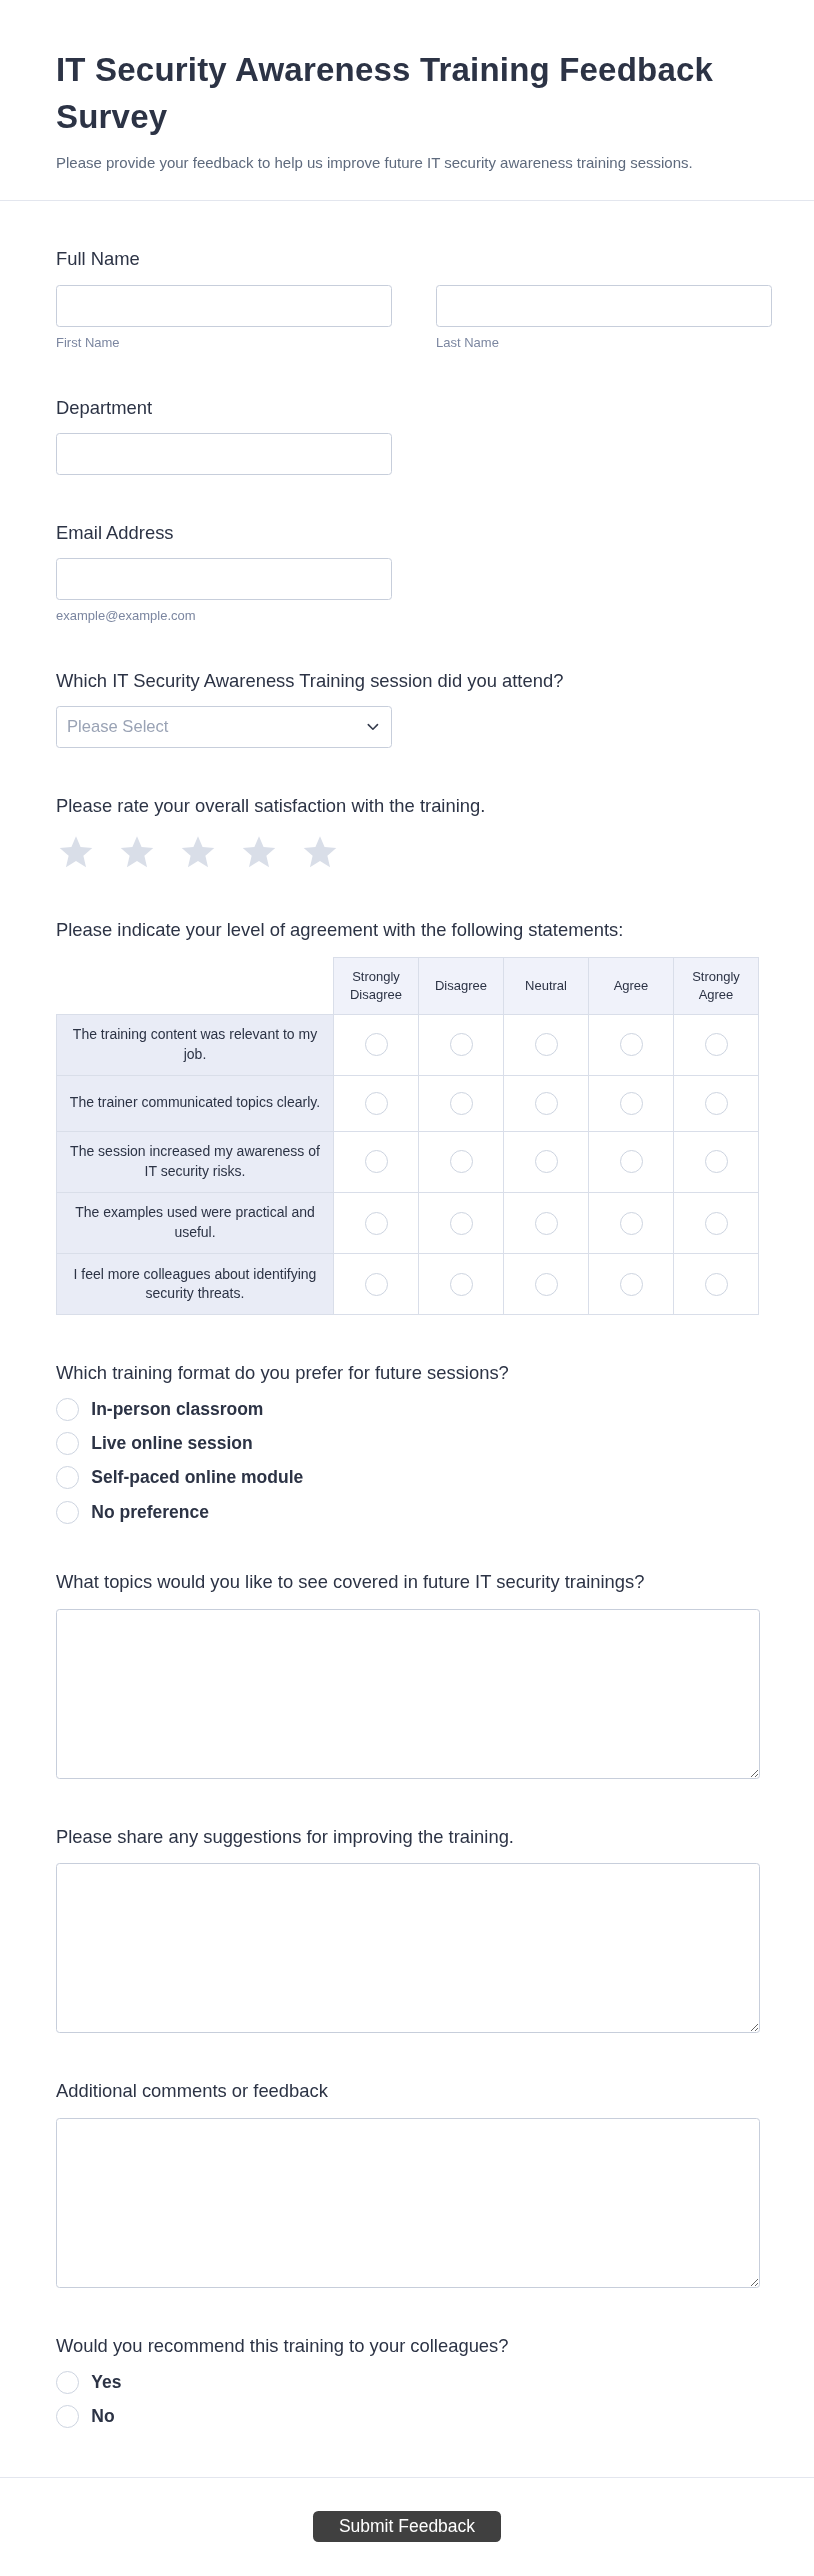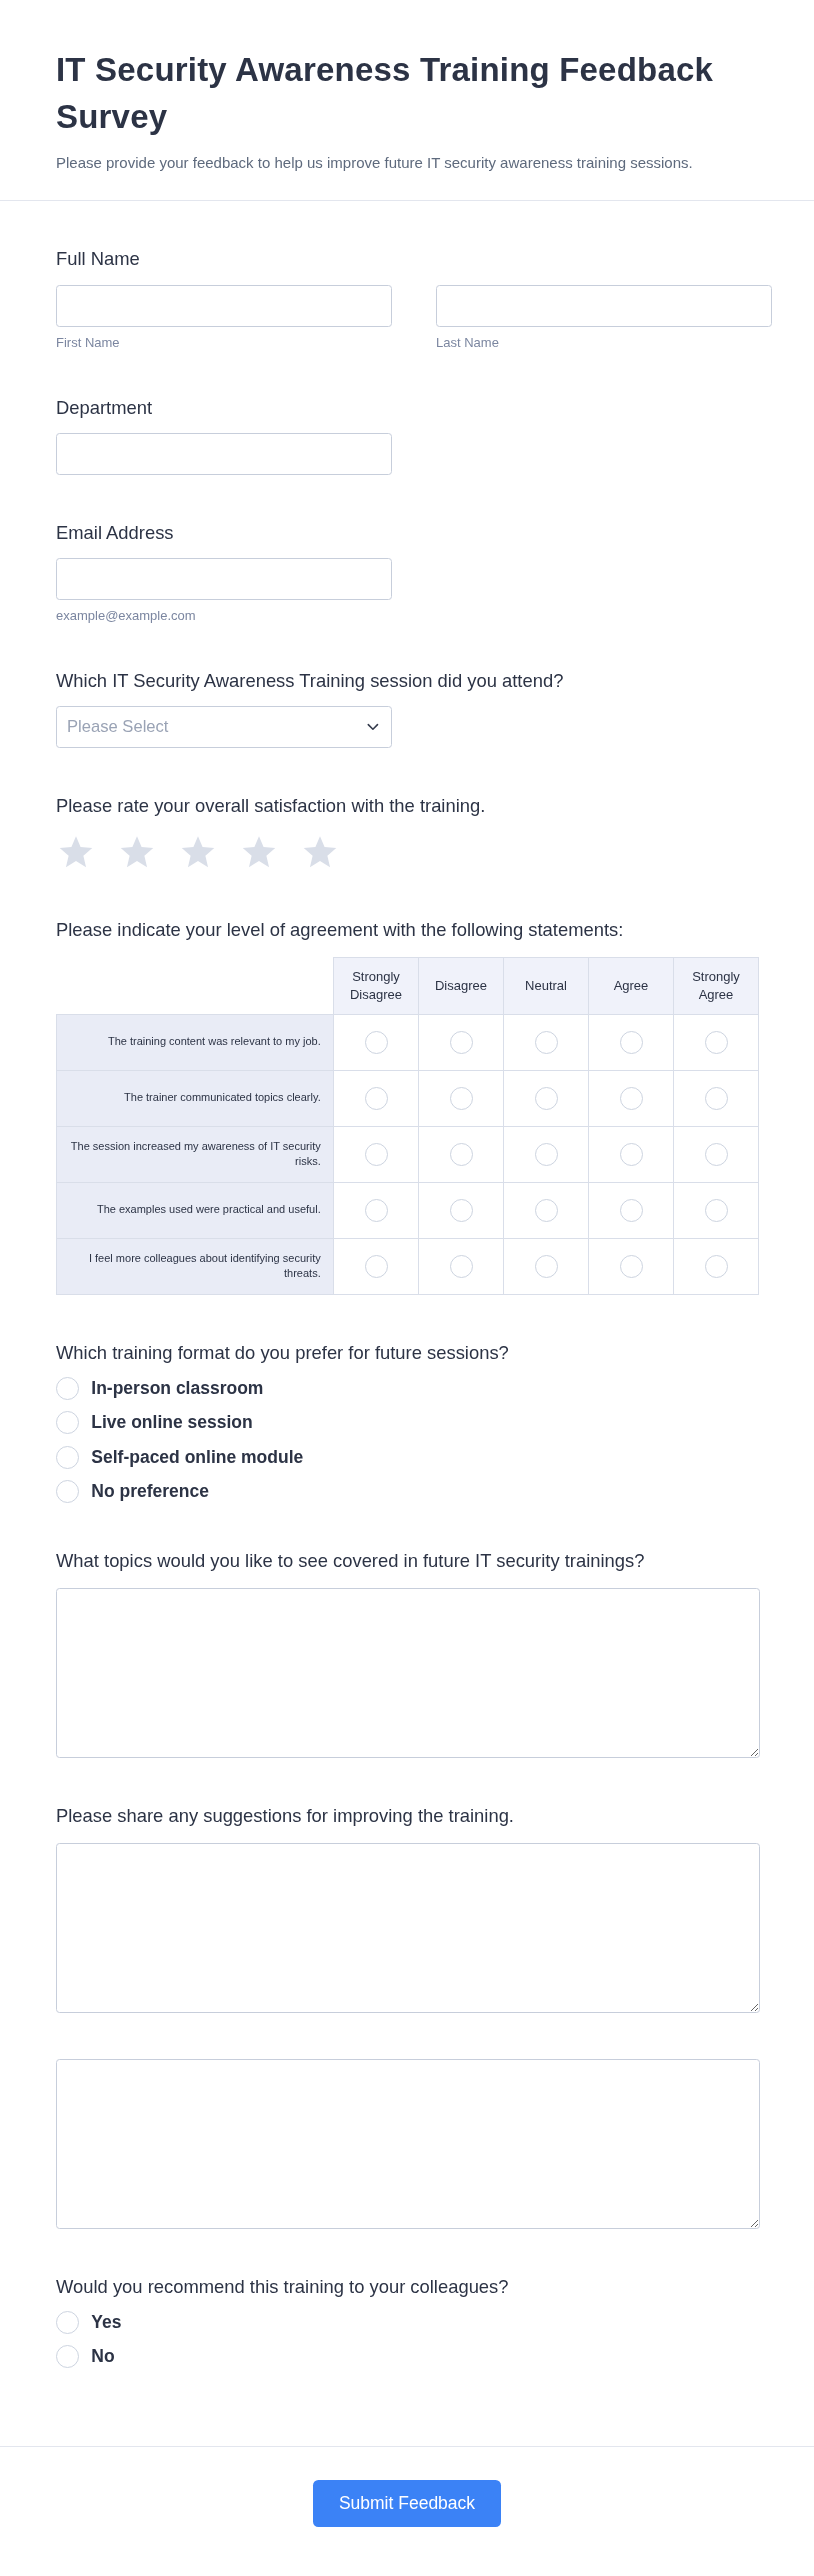--- a/index.html
+++ b/index.html
@@ -57,22 +57,22 @@
   }
   .matrix col.c-label { width: 277px; }
   .matrix col.c-opt { width: 85px; }
   .matrix th, .matrix td { border: 0.9px solid #d9dee9; }
   .matrix thead th {
     background: #f0f2fa; font-size: 13px; font-weight: normal; color: #2c3345;
     padding: 10.5px 5.3px; line-height: 1.35; text-align: center;
   }
   .matrix thead th.corner { background: #ffffff; border-top-color: #ffffff; border-left-color: #ffffff; }
   .matrix td.row-label {
-    background: #e9ecf6; font-size: 11px; color: #2c3345;
-    padding: 10.5px 12.3px; line-height: 1.4; text-align: right;
+    background: #e9ecf6; font-size: 14px; color: #2c3345;
+    padding: 10.5px 12.3px; line-height: 1.4; text-align: center;
   }
   .matrix td.cell { text-align: center; height: 56px; background: #fff; cursor: pointer; }
 
   .radio-circle {
     display: inline-block; width: 23px; height: 23px;
     border: 1.8px solid #cdd4e0; border-radius: 50%; background: #fff; vertical-align: middle;
   }
 
   
   .options { margin-top: 5.3px; }
@@ -87,22 +87,22 @@
     font-family: inherit; font-size: 16.6px; color: #2c3345; padding: 8.8px 12.3px;
     resize: both; outline: none;
   }
 
   
   .submit-section {
     margin-top: 49px; border-top: 0.9px solid #e3e6ee;
     padding: 33px 0 49px 0; display: flex; justify-content: center;
   }
   .submit-btn {
-    background: #3b82f6; color: #ffffff; font-size: 17.5px; font-family: inherit;
-    border: none; border-radius: 5.3px; padding: 0 26px; height: 47px;
+    background: #404040; color: #ffffff; font-size: 17.5px; font-family: inherit;
+    border: none; border-radius: 5.3px; padding: 0 26px; height: 31px;
     cursor: pointer;
   }
   .spacer { flex: 1; }
 </style>
 </head>
 <body>
 
 <div class="page">
 
   <div class="form-header">
@@ -278,20 +278,21 @@
       <div class="q-label">What topics would you like to see covered in future IT security trainings?</div>
       <textarea class="textarea" style=""></textarea>
     </div>
 
     <div class="question">
       <div class="q-label">Please share any suggestions for improving the training.</div>
       <textarea class="textarea" style=""></textarea>
     </div>
 
     <div class="question">
+      <div class="q-label">Additional comments or feedback</div>
       <textarea class="textarea" style=""></textarea>
     </div>
 
     <div class="question">
       <div class="q-label">Would you recommend this training to your colleagues?</div>
       <div class="options">
         <div class="option-row">
           <span class="radio-circle"></span>
           <span class="option-label">Yes</span>
         </div>

